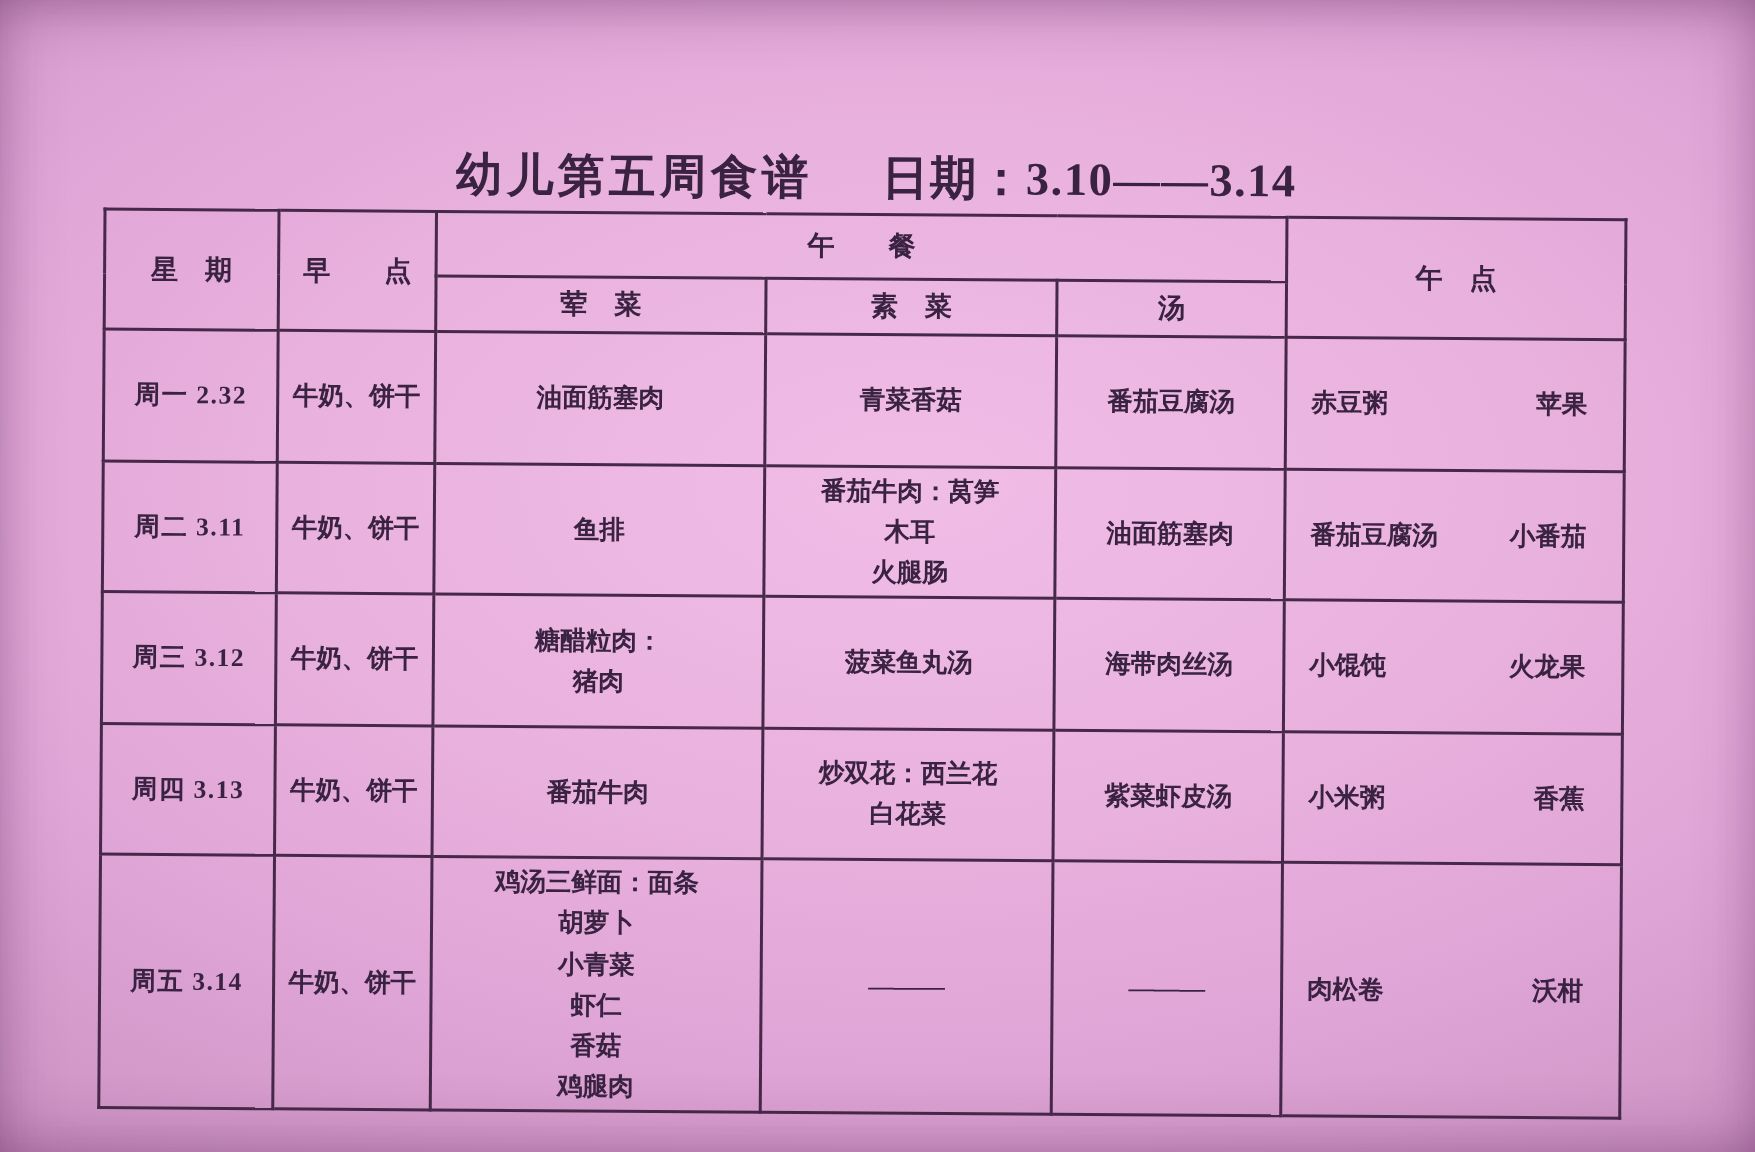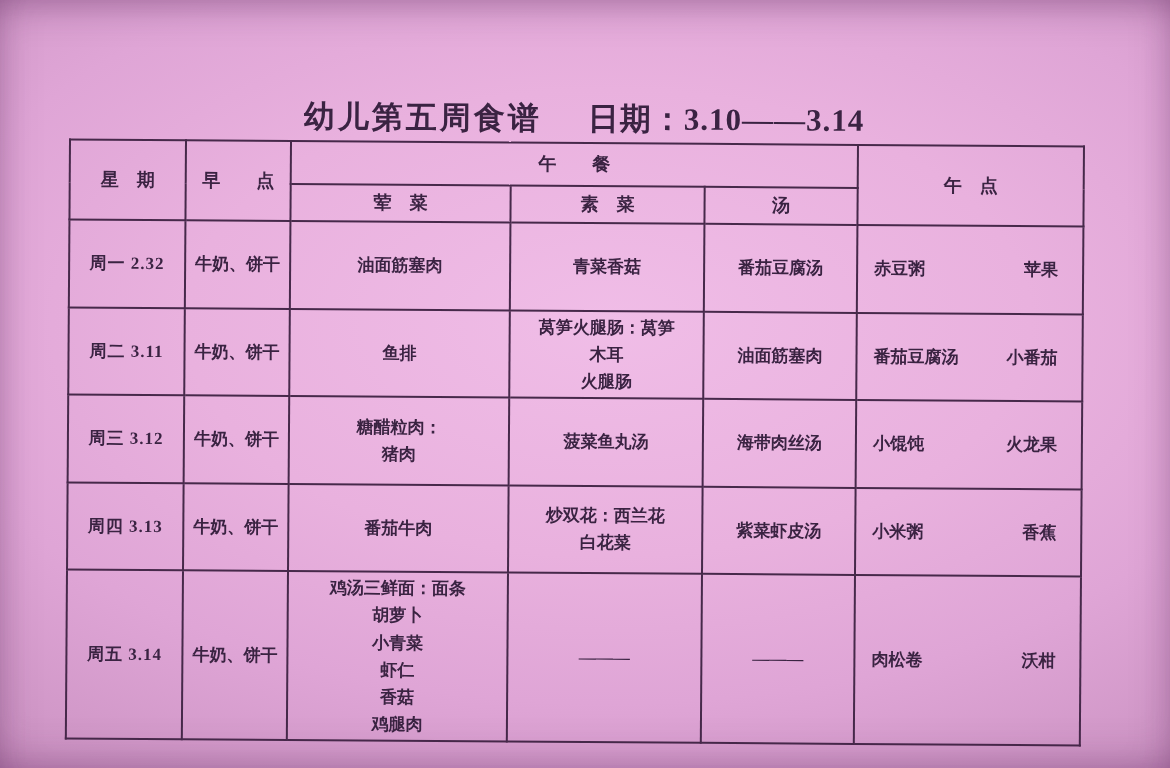--- a/index.html
+++ b/index.html
@@ -97,21 +97,21 @@
             <div class="snack-wrap">
               <span>赤豆粥</span>
               <span>苹果</span>
             </div>
           </td>
         </tr>
         <tr style="height:81px">
           <td class="day-cell">周二 3.11</td>
           <td>牛奶、饼干</td>
           <td>鱼排</td>
-          <td>莴笋火腿肠：莴笋
+          <td>番茄牛肉：莴笋
 木耳
 火腿肠</td>
           <td>油面筋塞肉</td>
           <td>
             <div class="snack-wrap">
               <span>番茄豆腐汤</span>
               <span>小番茄</span>
             </div>
           </td>
         </tr>

